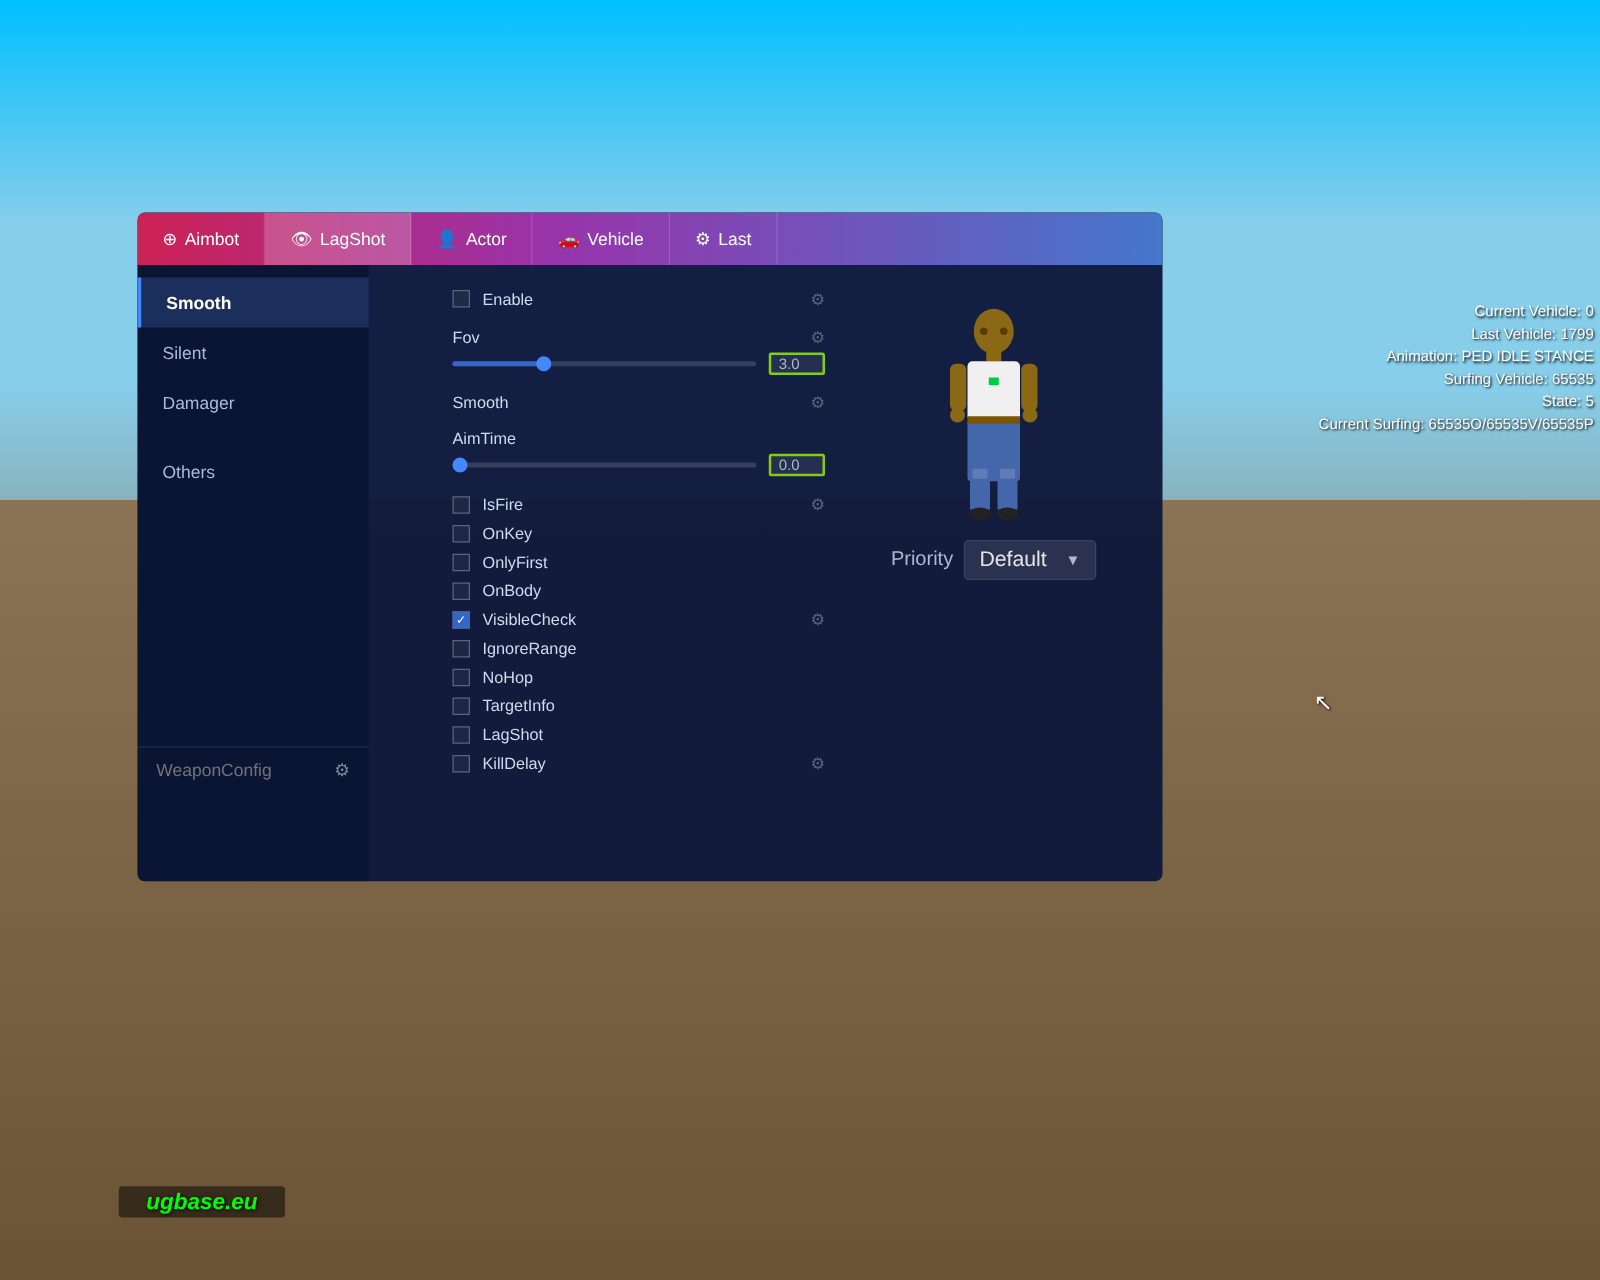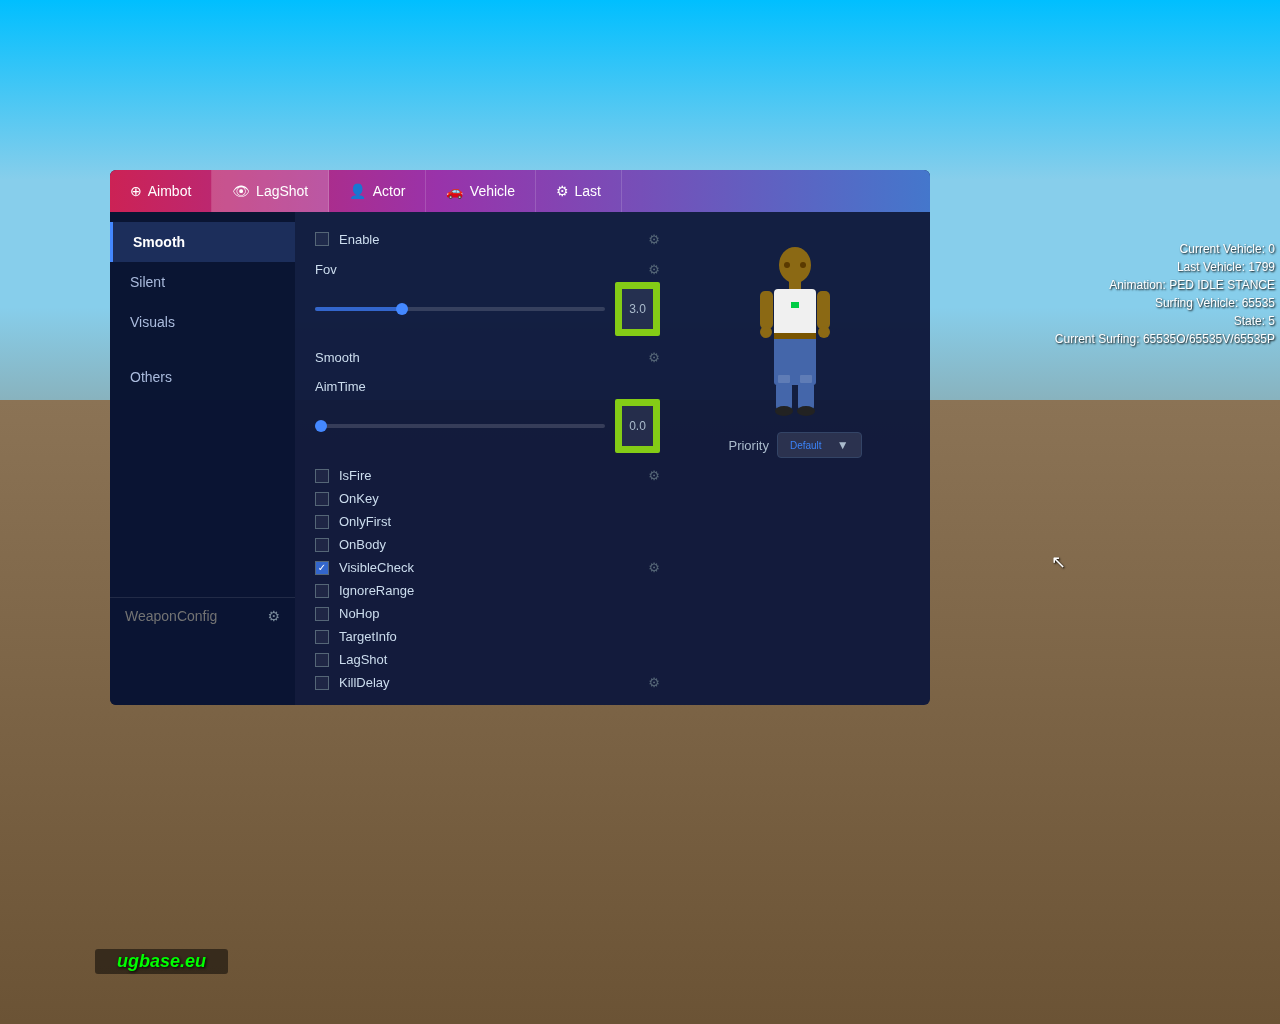--- a/index.html
+++ b/index.html
@@ -121,20 +121,21 @@
     }
 
     .tab-icon {
       font-size: 14px;
     }
 
     
     .content-area {
       display: flex;
       height: calc(100% - 42px);
+      gap: 47px;
     }
 
     
     .sidebar {
       width: 185px;
       background: rgba(10, 20, 50, 0.9);
       padding: 10px 0;
       flex-shrink: 0;
     }
 
@@ -266,25 +267,25 @@
       border-radius: 50%;
       position: absolute;
       top: 50%;
       transform: translateY(-50%);
       cursor: pointer;
     }
 
     .slider-value {
       width: 45px;
       background: rgba(255,255,255,0.08);
-      border: 7px solid #84cc16;
+      border: 2px solid #84cc16;
       color: #aabbcc;
       font-size: 12px;
-      padding: 13px 6px;
-      text-align: center;
+      padding: 0 6px;
+      text-align: left;
       border-radius: 2px;
     }
 
     
     .preview-column {
       width: 230px;
       display: flex;
       flex-direction: column;
       align-items: center;
     }
@@ -307,37 +308,37 @@
     
     .priority-row {
       display: flex;
       align-items: center;
       gap: 8px;
       margin-top: 10px;
     }
 
     .priority-label {
       color: #aabbcc;
-      font-size: 13px;
+      font-size: 16px;
     }
 
     .priority-dropdown {
       display: flex;
       align-items: center;
       background: rgba(255,255,255,0.1);
       border: 1px solid #334466;
       border-radius: 4px;
       padding: 5px 12px;
       cursor: pointer;
       gap: 15px;
     }
 
     .priority-value {
-      color: #3b82f6;
-      font-size: 10px;
+      color: #e5e5e5;
+      font-size: 17px;
     }
 
     .dropdown-arrow {
       color: #aabbcc;
       font-size: 12px;
     }
 
     
     .enable-row {
       display: flex;
@@ -398,21 +399,21 @@
   <div class="content-area">
 
     <div class="sidebar">
       <div class="sidebar-item active">
         <span>Smooth</span>
       </div>
       <div class="sidebar-item">
         <span>Silent</span>
       </div>
       <div class="sidebar-item">
-        <span>Visuals</span>
+        <span>Damager</span>
       </div>
       <div class="sidebar-separator"></div>
       <div class="sidebar-item">
         <span>Others</span>
       </div>
 
       <div style="margin-top: 200px; padding: 10px 15px; border-top: 1px solid rgba(255,255,255,0.1); display: flex; align-items: center; justify-content: space-between; cursor: pointer;">
         <span style="color: #737373; font-size: 14px;">WeaponConfig</span>
         <span class="gear-icon">⚙</span>
       </div>

